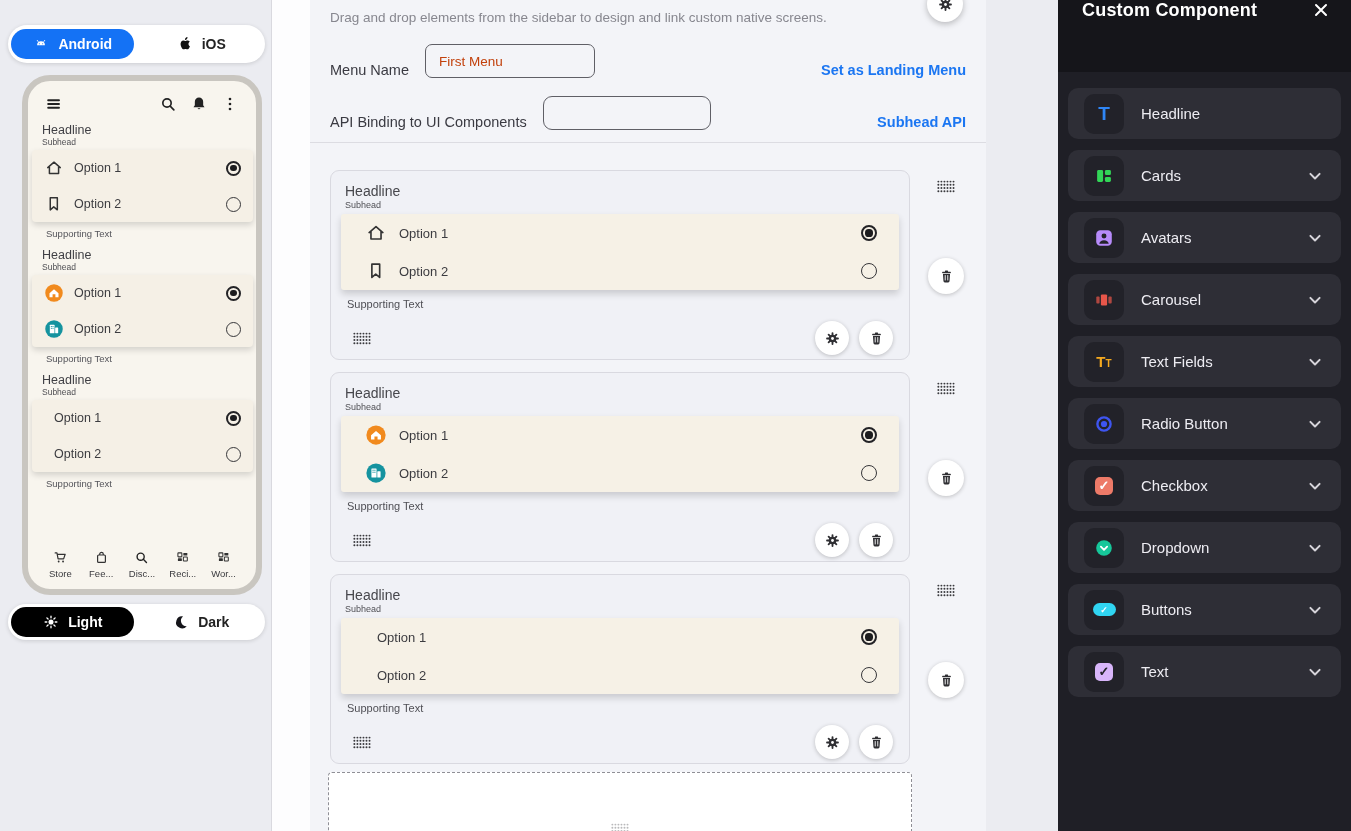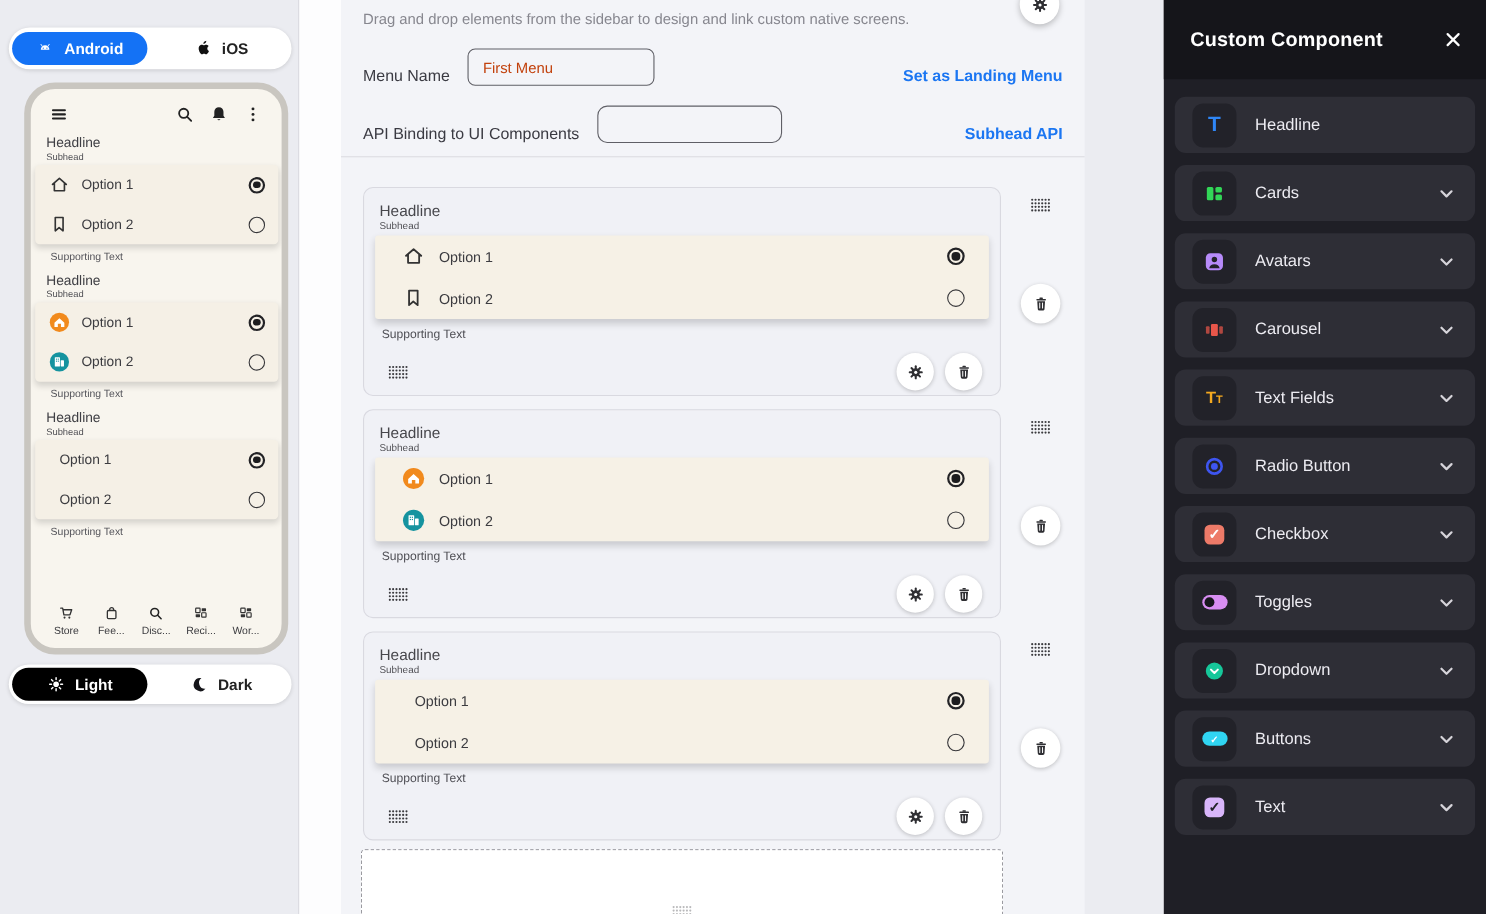--- a/index.html
+++ b/index.html
@@ -86,21 +86,21 @@
                background:#fff; border:none; box-shadow:0 1px 4px rgba(0,0,0,.22);
                display:flex; align-items:center; justify-content:center; cursor:pointer; }
   .ext-trash svg { width:17px; height:17px; }
 
   .dropzone { margin:8px 0 0 18px; width:584px; height:120px; background:#fff;
               border:1.6px dashed #8f8f96; border-radius:4px; position:relative; }
   .dz-dots { position:absolute; left:50%; top:50px; transform:translateX(-50%); opacity:.35; }
 
   
   .sidebar { position:absolute; left:1058px; top:0; width:293px; height:831px; background:#1f1f26; }
-  .sb-header { height:72px; background:#15151a; display:flex; align-items:center; padding:0 20px 0 24px; }
+  .sb-header { height:72px; background:#15151a; display:flex; align-items:flex-start; padding:0 20px 0 24px; }
   .sb-title { color:#fff; font-size:18px; font-weight:bold; letter-spacing:.2px; }
   .sb-close { margin-left:auto; width:20px; height:20px; cursor:pointer; }
   .sb-list { padding:16px 10px; display:flex; flex-direction:column; gap:11px; }
   .sb-item { height:51px; background:#2e2e36; border-radius:10px; display:flex; align-items:center;
              padding:0 16px; cursor:pointer; flex:none; }
   .sb-tile { width:40px; height:40px; border-radius:10px; background:#222229; display:flex;
              align-items:center; justify-content:center; flex:none; }
   .tsvg { width:22px; height:22px; }
   .tg-T { font-size:19px; font-weight:bold; }
   .tg-sq { width:17px; height:17px; border-radius:2px; display:block; }
@@ -879,33 +879,20 @@
         </span>
     <span class="sb-lab">Checkbox</span>
     <span class="sb-chev">
           <svg viewBox="0 0 24 24">
             <path d="M6.5 9.5 12 15l5.5-5.5" fill="none" stroke="#d6d4da" stroke-width="2.4" stroke-linecap="round" stroke-linejoin="round"></path>
           </svg>
         </span>
   </div>
       <div class="sb-item">
     <span class="sb-tile">
-          <span class="tg-tog" style="background:#d88ef2">
-            <span class="tg-knob"></span>
-          </span>
-        </span>
-    <span class="sb-lab">Toggles</span>
-    <span class="sb-chev">
-          <svg viewBox="0 0 24 24">
-            <path d="M6.5 9.5 12 15l5.5-5.5" fill="none" stroke="#d6d4da" stroke-width="2.4" stroke-linecap="round" stroke-linejoin="round"></path>
-          </svg>
-        </span>
-  </div>
-      <div class="sb-item">
-    <span class="sb-tile">
           <svg viewBox="0 0 24 24" class="tsvg">
             <circle cx="12" cy="12" r="8.5" fill="#16c79a"></circle>
             <path d="M8.6 10.6 12 14l3.4-3.4" fill="none" stroke="#fff" stroke-width="2" stroke-linecap="round" stroke-linejoin="round"></path>
           </svg>
         </span>
     <span class="sb-lab">Dropdown</span>
     <span class="sb-chev">
           <svg viewBox="0 0 24 24">
             <path d="M6.5 9.5 12 15l5.5-5.5" fill="none" stroke="#d6d4da" stroke-width="2.4" stroke-linecap="round" stroke-linejoin="round"></path>
           </svg>

